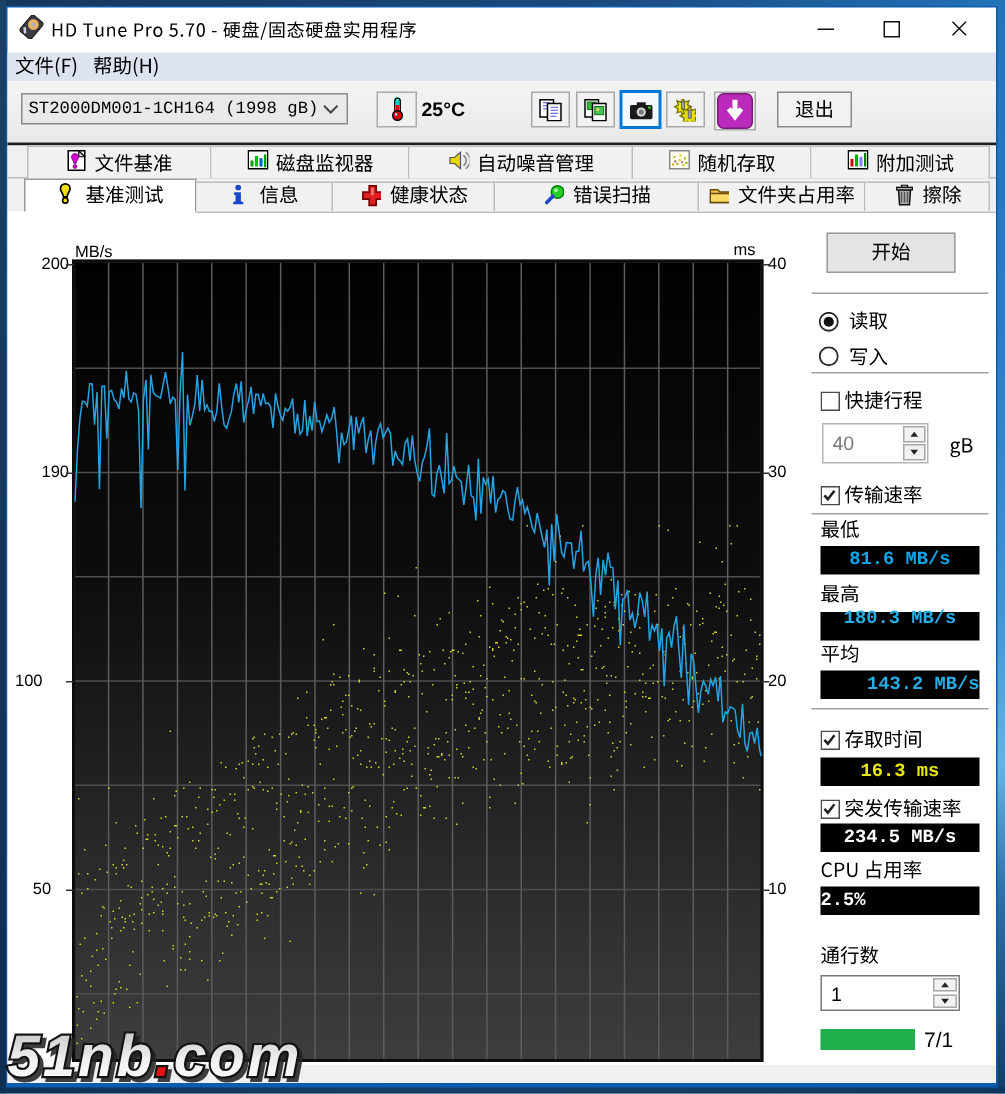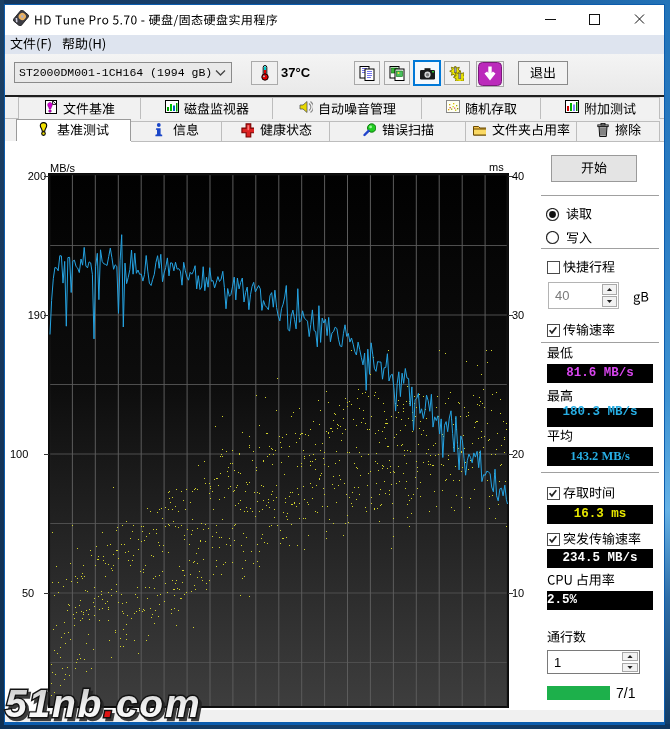--- a/index.html
+++ b/index.html
@@ -30,33 +30,33 @@
 <div class="abs" style="left:5px;top:35px;width:659px;height:19px;background:#dee4ef"></div>
 <svg class="abs" style="left:9px;top:33.4px" width="44" height="20">
     <path transform="translate(1,15.6)" d="M5.5 -10.7C5.9 -10.1 6.3 -9.2 6.5 -8.7L7.5 -9C7.4 -9.5 6.9 -10.4 6.5 -11ZM0.7 -8.6V-7.7H2.7C3.4 -5.7 4.5 -4 5.8 -2.6C4.4 -1.4 2.6 -0.5 0.5 0.1C0.7 0.3 1 0.8 1.1 1C3.2 0.3 5.1 -0.6 6.5 -1.9C8 -0.6 9.8 0.4 11.9 0.9C12.1 0.7 12.3 0.3 12.6 0.1C10.5 -0.5 8.7 -1.4 7.3 -2.6C8.6 -4 9.6 -5.6 10.3 -7.7H12.4V-8.6ZM6.6 -3.3C5.3 -4.5 4.4 -6 3.7 -7.7H9.2C8.6 -5.9 7.7 -4.5 6.6 -3.3ZM17.1 -4.4V-3.5H20.9V1H21.8V-3.5H25.4V-4.4H21.8V-7.3H24.8V-8.3H21.8V-10.8H20.9V-8.3H19.1C19.3 -8.8 19.4 -9.5 19.6 -10.1L18.6 -10.3C18.3 -8.6 17.8 -6.9 17 -5.8C17.3 -5.7 17.7 -5.5 17.8 -5.3C18.2 -5.9 18.5 -6.6 18.8 -7.3H20.9V-4.4ZM16.5 -10.9C15.8 -8.9 14.6 -7 13.4 -5.7C13.6 -5.5 13.9 -5 14 -4.7C14.4 -5.2 14.8 -5.7 15.2 -6.2V1H16.1V-7.8C16.6 -8.7 17 -9.6 17.4 -10.6ZM29.1 2.5 29.8 2.2C28.7 0.4 28.2 -1.8 28.2 -4C28.2 -6.2 28.7 -8.4 29.8 -10.3L29.1 -10.6C27.9 -8.7 27.2 -6.6 27.2 -4C27.2 -1.5 27.9 0.6 29.1 2.5ZM31.7 0H32.9V-4.3H36.5V-5.3H32.9V-8.5H37.2V-9.5H31.7ZM38.9 2.5C40.1 0.6 40.8 -1.5 40.8 -4C40.8 -6.6 40.1 -8.7 38.9 -10.6L38.1 -10.3C39.2 -8.4 39.8 -6.2 39.8 -4C39.8 -1.8 39.2 0.4 38.1 2.2Z" fill="#000"></path>
   </svg>
 <svg class="abs" style="left:61px;top:33.4px" width="47" height="20">
     <path transform="translate(1,15.6)" d="M3.6 -10.9V-9.9H0.9V-9.1H3.6V-8.2H1.1V-7.4H3.6V-7.1C3.6 -6.9 3.5 -6.6 3.5 -6.4H0.7V-5.6H3.1C2.7 -5 2 -4.4 0.9 -4C1.1 -3.9 1.4 -3.5 1.6 -3.3C3 -3.9 3.8 -4.8 4.2 -5.6H7V-6.4H4.5C4.5 -6.6 4.5 -6.9 4.5 -7.1V-7.4H6.7V-8.2H4.5V-9.1H6.9V-9.9H4.5V-10.9ZM7.6 -10.4V-3.9H8.5V-9.5H10.8C10.4 -9 10 -8.3 9.5 -7.7C10.7 -7.1 11.1 -6.5 11.1 -6.1C11.1 -5.8 11 -5.6 10.8 -5.5C10.6 -5.4 10.4 -5.4 10.2 -5.4C9.9 -5.4 9.4 -5.4 8.8 -5.4C9 -5.2 9.1 -4.9 9.2 -4.6C9.7 -4.6 10.2 -4.6 10.7 -4.6C10.9 -4.6 11.2 -4.7 11.4 -4.8C11.9 -5.1 12.1 -5.4 12.1 -6C12.1 -6.6 11.7 -7.2 10.6 -7.9C11.1 -8.5 11.7 -9.3 12.2 -10L11.5 -10.4L11.3 -10.4ZM1.9 -3.4V0.3H2.9V-2.5H6V1H7V-2.5H10.3V-0.8C10.3 -0.6 10.2 -0.5 10 -0.5C9.8 -0.5 9 -0.5 8.2 -0.5C8.3 -0.3 8.5 0.1 8.5 0.3C9.6 0.3 10.3 0.3 10.7 0.2C11.1 0 11.3 -0.2 11.3 -0.7V-3.4H7V-4.4H6V-3.4ZM21.2 -10.9C21.2 -9.9 21.2 -8.9 21.2 -8H19.1V-7H21.2C21 -3.9 20.3 -1.2 17.8 0.3C18.1 0.5 18.4 0.8 18.5 1.1C21.2 -0.7 21.9 -3.6 22.1 -7H24.1C24 -2.3 23.9 -0.5 23.5 -0.1C23.4 0 23.3 0.1 23 0.1C22.8 0.1 22.1 0 21.4 0C21.5 0.2 21.6 0.7 21.7 0.9C22.3 1 23 1 23.5 0.9C23.9 0.9 24.1 0.8 24.4 0.4C24.8 -0.1 24.9 -2 25.1 -7.5C25.1 -7.6 25.1 -8 25.1 -8H22.1C22.2 -8.9 22.2 -9.9 22.2 -10.9ZM13.4 -1.2 13.6 -0.2C15.2 -0.6 17.4 -1.1 19.4 -1.6L19.3 -2.5L18.6 -2.3V-10.3H14.4V-1.4ZM15.3 -1.6V-3.8H17.7V-2.1ZM15.3 -6.6H17.7V-4.7H15.3ZM15.3 -7.5V-9.4H17.7V-7.5ZM29.1 2.5 29.8 2.2C28.7 0.4 28.2 -1.8 28.2 -4C28.2 -6.2 28.7 -8.4 29.8 -10.3L29.1 -10.6C27.9 -8.7 27.2 -6.6 27.2 -4C27.2 -1.5 27.9 0.6 29.1 2.5ZM31.7 0H32.9V-4.5H37.3V0H38.6V-9.5H37.3V-5.5H32.9V-9.5H31.7ZM41.1 2.5C42.3 0.6 43.1 -1.5 43.1 -4C43.1 -6.6 42.3 -8.7 41.1 -10.6L40.4 -10.3C41.5 -8.4 42.1 -6.2 42.1 -4C42.1 -1.8 41.5 0.4 40.4 2.2Z" fill="#000"></path>
   </svg>
 <div class="abs" style="left:5px;top:54px;width:659px;height:41px;background:linear-gradient(180deg,#f4f4f4,#e9e9e9)"></div>
 <div class="abs" style="left:5px;top:95px;width:659px;height:2px;background:#1e1e1e"></div>
 <div class="abs" style="left:14px;top:62px;width:218px;height:21px;background:#e9e9e9;border:1px solid #8a8a8a"></div>
-<div class="abs" style="left:19px;top:66px;font-family:'Liberation Mono',monospace;font-size:11.5px;line-height:13px;color:#000">ST2000DM001-1CH164 (1994 gB)</div>
+<div class="abs" style="left:19px;top:66px;font-family:'Liberation Mono',monospace;font-size:11.5px;line-height:13px;color:#000">ST2000DM001-1CH164 (1998 gB)</div>
 <svg class="abs" style="left:215px;top:69px" width="12" height="8">
     <path d="M1 1.5l4.5 4.5L10 1.5" stroke="#444" stroke-width="1.3" fill="none"></path>
   </svg>
 <div class="abs" style="left:251px;top:61px;width:27px;height:24px;border:1px solid #aaa;background:#f0f0f0"></div>
 <svg class="abs" style="left:257px;top:64px" width="16" height="17">
     <rect x="6.2" y="1.5" width="3.6" height="10" rx="1.8" fill="#fff" stroke="#000" stroke-width="1"></rect>
     <rect x="7" y="2.5" width="2" height="4" fill="#00d0d0"></rect>
     <rect x="7" y="6" width="2" height="6" fill="#e00000"></rect>
     <circle cx="8" cy="13" r="3.2" fill="#e00000" stroke="#000" stroke-width="1"></circle>
     <circle cx="7" cy="12.3" r="0.9" fill="#90e0f0"></circle>
   </svg>
-<div class="abs" style="left:281px;top:66px;font-size:13px;font-weight:bold;line-height:13px">37°C</div>
+<div class="abs" style="left:281px;top:66px;font-size:13px;font-weight:bold;line-height:13px">25°C</div>
 <div class="abs" style="left:354px;top:61px;width:26px;height:24px;border:1px solid #a8a8a8;background:#f1f1f1"></div>
 <div class="abs" style="left:384px;top:61px;width:26px;height:24px;border:1px solid #a8a8a8;background:#f1f1f1"></div>
 <div class="abs" style="left:444px;top:61px;width:26px;height:24px;border:1px solid #a8a8a8;background:#f1f1f1"></div>
 <div class="abs" style="left:413px;top:60px;width:28px;height:26px;border:2px solid #0078d7;background:#f5f9fd"></div>
 <div class="abs" style="left:476px;top:61px;width:28px;height:26px;border:1px solid #a8a8a8;background:#f1f1f1"></div>
 <svg class="abs" style="left:359px;top:66px" width="17" height="15">
     <rect x="1" y="0.5" width="9" height="11.5" fill="#fff" stroke="#000"></rect>
     <path d="M3 2.5h5M3 4.5h5M3 6.5h5" stroke="#5050e8" stroke-width="0.8"></path>
     <rect x="6" y="3" width="9" height="11.5" fill="#fff" stroke="#000"></rect>
     <path d="M8 5.5h5M8 7.5h5M8 9.5h5M8 11.5h4" stroke="#5050e8" stroke-width="0.8"></path>
@@ -280,31 +280,31 @@
       <rect x="0.5" y="0.5" width="12" height="12" fill="#fff" stroke="#4a4a4a"></rect>
       <path d="M2.6 6.2l2.3 2.6 4.4-5.6" stroke="#222" stroke-width="1.7" fill="none"></path>
     </svg>
     <svg class="abs" style="left:562px;top:318.9px" width="55" height="20">
       <path transform="translate(1,15.6)" d="M3.5 -10.9C2.7 -8.9 1.5 -6.9 0.2 -5.7C0.4 -5.5 0.7 -5 0.8 -4.7C1.2 -5.2 1.7 -5.7 2.1 -6.3V1H3V-7.8C3.5 -8.7 4 -9.6 4.4 -10.6ZM6.1 -1.6C7.3 -0.9 8.8 0.3 9.5 1L10.2 0.3C9.9 0 9.4 -0.5 8.8 -0.9C9.8 -2 10.9 -3.2 11.7 -4.1L11 -4.5L10.8 -4.5H6.7L7.1 -6H12.4V-7H7.4L7.8 -8.5H11.8V-9.4H8.1L8.4 -10.7L7.4 -10.9L7.1 -9.4H4.5V-8.5H6.8L6.4 -7H3.8V-6H6.1C5.9 -5.1 5.6 -4.3 5.3 -3.6H10C9.4 -2.9 8.7 -2.1 8 -1.4C7.6 -1.7 7.2 -2 6.8 -2.2ZM22.5 -5.8V-1.1H23.3V-5.8ZM24.2 -6.3V-0.1C24.2 0.1 24.1 0.1 24 0.1C23.8 0.1 23.3 0.1 22.7 0.1C22.8 0.4 22.9 0.7 23 0.9C23.7 0.9 24.3 0.9 24.6 0.8C24.9 0.6 25 0.4 25 -0.1V-6.3ZM13.9 -4.3C14 -4.4 14.4 -4.5 14.8 -4.5H15.8V-2.7C15 -2.5 14.2 -2.3 13.5 -2.2L13.8 -1.2L15.8 -1.8V1H16.7V-2L17.8 -2.3L17.7 -3.1L16.7 -2.9V-4.5H17.7V-5.4H16.7V-7.3H15.8V-5.4H14.7C15.1 -6.3 15.4 -7.4 15.6 -8.5H17.8V-9.4H15.8C15.9 -9.8 16 -10.3 16.1 -10.8L15.2 -10.9C15.1 -10.4 15 -9.9 14.9 -9.4H13.6V-8.5H14.8C14.5 -7.4 14.3 -6.5 14.2 -6.2C14 -5.6 13.8 -5.2 13.6 -5.1C13.7 -4.9 13.9 -4.5 13.9 -4.3ZM21.6 -11C20.7 -9.6 19.1 -8.3 17.5 -7.6C17.8 -7.4 18 -7.1 18.2 -6.9C18.5 -7 18.9 -7.2 19.2 -7.5V-6.9H24V-7.6C24.3 -7.4 24.7 -7.2 25 -7C25.2 -7.2 25.4 -7.6 25.7 -7.7C24.3 -8.3 23.1 -9.1 22.1 -10.2L22.4 -10.6ZM19.6 -7.7C20.3 -8.3 21 -8.9 21.6 -9.5C22.2 -8.8 22.9 -8.2 23.7 -7.7ZM21 -5.3V-4.3H19.2V-5.3ZM18.4 -6.1V1H19.2V-1.7H21V0C21 0.1 21 0.2 20.9 0.2C20.7 0.2 20.4 0.2 20 0.2C20.1 0.4 20.2 0.7 20.2 1C20.8 1 21.2 1 21.5 0.8C21.7 0.7 21.8 0.4 21.8 0V-6.1ZM19.2 -3.5H21V-2.4H19.2ZM26.9 -9.9C27.6 -9.2 28.5 -8.2 28.9 -7.6L29.7 -8.2C29.2 -8.8 28.4 -9.8 27.6 -10.4ZM29.5 -6.3H26.6V-5.4H28.5V-1.3C27.9 -1.1 27.2 -0.5 26.5 0.1L27.2 0.9C27.8 0.1 28.5 -0.6 29 -0.6C29.3 -0.6 29.7 -0.2 30.3 0.1C31.2 0.7 32.3 0.8 33.8 0.8C35 0.8 37.3 0.7 38.2 0.7C38.2 0.4 38.4 -0.1 38.5 -0.3C37.2 -0.2 35.3 -0.1 33.8 -0.1C32.4 -0.1 31.3 -0.2 30.5 -0.7C30 -0.9 29.7 -1.1 29.5 -1.3ZM31.6 -6.9H33.6V-5.2H31.6ZM34.6 -6.9H36.8V-5.2H34.6ZM33.6 -10.9V-9.6H30.1V-8.7H33.6V-7.6H30.7V-4.4H33.2C32.4 -3.3 31.2 -2.3 30 -1.8C30.2 -1.6 30.5 -1.2 30.6 -1C31.7 -1.6 32.8 -2.6 33.6 -3.7V-0.6H34.6V-3.7C35.7 -2.9 36.8 -1.9 37.4 -1.2L38.1 -1.9C37.4 -2.6 36 -3.6 34.9 -4.4H37.7V-7.6H34.6V-8.7H38.3V-9.6H34.6V-10.9ZM49.8 -8.4C49.3 -7.8 48.5 -7.1 47.9 -6.7L48.6 -6.2C49.2 -6.6 50 -7.3 50.6 -7.9ZM39.7 -4.4 40.2 -3.6C41.1 -4 42.1 -4.6 43.1 -5.1L43 -5.9C41.8 -5.3 40.5 -4.7 39.7 -4.4ZM40.1 -7.8C40.8 -7.3 41.7 -6.7 42.1 -6.3L42.8 -6.9C42.3 -7.3 41.5 -7.9 40.8 -8.3ZM47.8 -5.3C48.7 -4.8 49.8 -4 50.4 -3.5L51.1 -4C50.5 -4.6 49.4 -5.3 48.5 -5.8ZM39.7 -2.6V-1.7H45V1H46V-1.7H51.4V-2.6H46V-3.7H45V-2.6ZM44.7 -10.8C44.9 -10.5 45.1 -10.1 45.3 -9.8H39.9V-8.9H44.7C44.3 -8.2 43.9 -7.7 43.7 -7.5C43.5 -7.3 43.3 -7.1 43.1 -7.1C43.2 -6.9 43.3 -6.5 43.4 -6.3C43.6 -6.4 43.9 -6.4 45.4 -6.5C44.7 -5.9 44.2 -5.4 43.9 -5.2C43.5 -4.8 43.1 -4.6 42.9 -4.5C43 -4.3 43.1 -3.9 43.1 -3.7C43.4 -3.8 43.9 -3.9 47.3 -4.2C47.4 -4 47.6 -3.7 47.6 -3.5L48.4 -3.9C48.1 -4.5 47.5 -5.4 46.9 -6.1L46.2 -5.8C46.4 -5.5 46.6 -5.2 46.8 -4.9L44.5 -4.7C45.6 -5.6 46.8 -6.8 47.8 -8L47 -8.4C46.8 -8.1 46.4 -7.7 46.1 -7.4L44.5 -7.3C44.9 -7.7 45.3 -8.3 45.7 -8.9H51.2V-9.8H46.4C46.2 -10.1 45.9 -10.6 45.6 -11Z" fill="#000"></path>
     </svg>
     <svg class="abs" style="left:546px;top:341.9px" width="29" height="20">
       <path transform="translate(1,15.6)" d="M3.2 -8.3H9.8V-7.3H3.2ZM3.2 -9.8H9.8V-8.9H3.2ZM2.3 -10.5V-6.6H10.8V-10.5ZM5.1 -5.1V-4.2H2.8V-5.1ZM0.6 -0.6 0.7 0.3 5.1 -0.2V1H6.1V-0.3L6.8 -0.4V-1.2L6.1 -1.1V-5.1H12.3V-5.9H0.6V-5.1H1.9V-0.7ZM6.6 -4.3V-3.5H7.4L7.1 -3.4C7.5 -2.5 8 -1.6 8.7 -0.9C8 -0.4 7.2 0 6.4 0.3C6.6 0.5 6.8 0.8 6.9 1C7.7 0.7 8.6 0.2 9.4 -0.3C10.1 0.3 11 0.7 11.9 1C12.1 0.8 12.3 0.4 12.5 0.2C11.6 0 10.7 -0.4 10 -0.9C10.9 -1.8 11.6 -2.8 12 -4.1L11.4 -4.3L11.2 -4.3ZM8 -3.5H10.8C10.5 -2.7 10 -2 9.4 -1.5C8.8 -2 8.3 -2.7 8 -3.5ZM5.1 -3.5V-2.6H2.8V-3.5ZM5.1 -1.8V-1L2.8 -0.8V-1.8ZM20.5 -1.7C21 -0.9 21.5 0.2 21.7 0.8L22.4 0.6C22.2 -0.1 21.7 -1.1 21.2 -1.9ZM16.4 -10.9C15.7 -8.8 14.5 -6.8 13.3 -5.5C13.5 -5.3 13.7 -4.8 13.8 -4.6C14.3 -5.1 14.8 -5.6 15.2 -6.3V1H16.1V-7.8C16.6 -8.7 17 -9.7 17.4 -10.6ZM17.7 1.1C17.9 0.9 18.3 0.8 20.7 0.1C20.6 -0.1 20.6 -0.5 20.6 -0.7L18.8 -0.2V-5H21.8C22.2 -1.5 22.9 0.9 24.4 0.9C24.9 0.9 25.3 0.4 25.6 -1.6C25.4 -1.7 25 -1.9 24.9 -2.1C24.8 -0.9 24.6 -0.2 24.3 -0.2C23.6 -0.3 23.1 -2.2 22.7 -5H25.4V-5.9H22.6C22.5 -7 22.5 -8.2 22.4 -9.5C23.3 -9.6 24.1 -9.9 24.8 -10.1L24 -10.9C22.6 -10.3 20.1 -9.8 17.9 -9.5L17.9 -9.5L17.9 -0.5C17.9 0 17.6 0.2 17.4 0.3C17.5 0.5 17.7 0.9 17.7 1.1ZM21.7 -5.9H18.8V-8.8C19.7 -8.9 20.6 -9.1 21.5 -9.3C21.5 -8.1 21.6 -7 21.7 -5.9Z" fill="#000"></path>
     </svg>
     <div class="abs" style="left:547px;top:364px;width:106px;height:19px;background:#000"></div>
-    <div class="abs" style="left:547px;top:364px;width:106px;height:19px;font-family:'Liberation Mono',monospace;font-weight:bold;font-size:12.5px;line-height:19px;text-align:center;color:#d946ef">81.6 MB/s</div>
+    <div class="abs" style="left:547px;top:364px;width:106px;height:19px;font-family:'Liberation Mono',monospace;font-weight:bold;font-size:12.5px;line-height:19px;text-align:center;color:#0ea5e9">81.6 MB/s</div>
     <svg class="abs" style="left:546px;top:384.9px" width="29" height="20">
       <path transform="translate(1,15.6)" d="M3.2 -8.3H9.8V-7.3H3.2ZM3.2 -9.8H9.8V-8.9H3.2ZM2.3 -10.5V-6.6H10.8V-10.5ZM5.1 -5.1V-4.2H2.8V-5.1ZM0.6 -0.6 0.7 0.3 5.1 -0.2V1H6.1V-0.3L6.8 -0.4V-1.2L6.1 -1.1V-5.1H12.3V-5.9H0.6V-5.1H1.9V-0.7ZM6.6 -4.3V-3.5H7.4L7.1 -3.4C7.5 -2.5 8 -1.6 8.7 -0.9C8 -0.4 7.2 0 6.4 0.3C6.6 0.5 6.8 0.8 6.9 1C7.7 0.7 8.6 0.2 9.4 -0.3C10.1 0.3 11 0.7 11.9 1C12.1 0.8 12.3 0.4 12.5 0.2C11.6 0 10.7 -0.4 10 -0.9C10.9 -1.8 11.6 -2.8 12 -4.1L11.4 -4.3L11.2 -4.3ZM8 -3.5H10.8C10.5 -2.7 10 -2 9.4 -1.5C8.8 -2 8.3 -2.7 8 -3.5ZM5.1 -3.5V-2.6H2.8V-3.5ZM5.1 -1.8V-1L2.8 -0.8V-1.8ZM16.7 -7.3H22.3V-6.1H16.7ZM15.7 -8V-5.4H23.4V-8ZM18.7 -10.7 19.1 -9.6H13.8V-8.7H25.2V-9.6H20.2C20 -10 19.9 -10.5 19.7 -11ZM14.2 -4.6V1H15.2V-3.8H23.8V0C23.8 0.2 23.7 0.2 23.6 0.2C23.4 0.2 22.8 0.2 22.2 0.2C22.4 0.4 22.5 0.7 22.6 0.9C23.4 0.9 23.9 0.9 24.3 0.8C24.6 0.7 24.8 0.5 24.8 0V-4.6ZM16.7 -3.1V0.3H17.6V-0.4H22.2V-3.1ZM17.6 -2.3H21.3V-1.1H17.6Z" fill="#000"></path>
     </svg>
     <div class="abs" style="left:547px;top:408px;width:106px;height:19px;background:#000"></div>
     <div class="abs" style="left:547px;top:403px;width:106px;height:19px;font-family:'Liberation Mono',monospace;font-weight:bold;font-size:12.5px;line-height:19px;text-align:center;color:#27aee4">180.3 MB/s</div>
     <svg class="abs" style="left:546px;top:425.4px" width="29" height="20">
       <path transform="translate(1,15.6)" d="M2.3 -8.2C2.8 -7.2 3.3 -6 3.5 -5.2L4.4 -5.5C4.2 -6.3 3.7 -7.5 3.1 -8.4ZM9.8 -8.5C9.5 -7.6 8.9 -6.2 8.4 -5.4L9.2 -5.1C9.8 -5.9 10.4 -7.2 10.8 -8.2ZM0.7 -4.5V-3.5H6V1H7V-3.5H12.3V-4.5H7V-9.1H11.6V-10H1.4V-9.1H6V-4.5ZM19.3 -6C20.1 -5.3 21.1 -4.4 21.6 -3.8L22.3 -4.5C21.7 -5 20.7 -5.9 19.9 -6.6ZM18.3 -1.5 18.7 -0.6C20 -1.4 21.8 -2.3 23.4 -3.3L23.2 -4.1C21.4 -3.1 19.5 -2.1 18.3 -1.5ZM20.4 -10.9C19.8 -9.2 18.8 -7.6 17.6 -6.5C17.8 -6.3 18.1 -5.9 18.3 -5.7C18.9 -6.3 19.5 -7.1 20 -7.9H24.2C24 -2.6 23.8 -0.5 23.4 -0.1C23.3 0.1 23.1 0.2 22.8 0.2C22.5 0.2 21.7 0.2 20.7 0.1C20.9 0.3 21 0.7 21 1C21.8 1 22.7 1.1 23.2 1C23.6 1 23.9 0.9 24.2 0.5C24.7 -0.2 24.9 -2.2 25.1 -8.3C25.1 -8.5 25.1 -8.8 25.1 -8.8H20.5C20.8 -9.4 21.1 -10 21.3 -10.6ZM13.5 -1.6 13.8 -0.6C15.1 -1.2 16.7 -2.1 18.2 -2.9L17.9 -3.7L16.1 -2.8V-6.9H17.7V-7.8H16.1V-10.8H15.2V-7.8H13.6V-6.9H15.2V-2.4C14.5 -2.1 13.9 -1.8 13.5 -1.6Z" fill="#000"></path>
     </svg>
     <div class="abs" style="left:547px;top:447px;width:106px;height:19px;background:#000"></div>
-    <div class="abs" style="left:547px;top:447px;width:106px;height:19px;font-family:Liberation Serif, serif;font-weight:bold;font-size:12.5px;line-height:19px;text-align:center;color:#27aee4">143.2 MB/s</div>
+    <div class="abs" style="left:547px;top:447px;width:106px;height:19px;font-family:Liberation Mono, monospace;font-weight:bold;font-size:12.5px;line-height:19px;text-align:right;color:#27aee4">143.2 MB/s</div>
     <svg class="abs" style="left:547px;top:487px" width="13" height="13">
       <rect x="0.5" y="0.5" width="12" height="12" fill="#fff" stroke="#4a4a4a"></rect>
       <path d="M2.6 6.2l2.3 2.6 4.4-5.6" stroke="#222" stroke-width="1.7" fill="none"></path>
     </svg>
     <svg class="abs" style="left:562px;top:481.9px" width="55" height="20">
       <path transform="translate(1,15.6)" d="M8 -4.5V-3.5H4.4V-2.5H8V-0.1C8 0.1 7.9 0.1 7.7 0.1C7.5 0.1 6.7 0.1 5.8 0.1C6 0.4 6.1 0.8 6.1 1C7.2 1 8 1 8.4 0.9C8.8 0.7 9 0.5 9 -0.1V-2.5H12.4V-3.5H9V-4.2C9.9 -4.8 10.9 -5.6 11.6 -6.4L11 -6.9L10.8 -6.8H5.5V-5.9H9.9C9.3 -5.4 8.6 -4.9 8 -4.5ZM5 -10.9C4.8 -10.4 4.7 -9.8 4.4 -9.2H0.8V-8.3H4C3.2 -6.5 2 -4.8 0.4 -3.7C0.6 -3.5 0.8 -3.1 0.9 -2.8C1.5 -3.2 2 -3.7 2.4 -4.2V1H3.4V-5.3C4.1 -6.3 4.7 -7.2 5.1 -8.3H12.2V-9.2H5.5C5.7 -9.7 5.9 -10.2 6 -10.7ZM24 -8.5C23.7 -6.6 23.2 -4.9 22.5 -3.5C21.8 -5 21.4 -6.7 21.1 -8.5ZM19.6 -9.5V-8.5H20.2C20.6 -6.2 21.1 -4.2 21.9 -2.5C21.2 -1.3 20.2 -0.3 19.2 0.3C19.4 0.5 19.7 0.8 19.9 1C20.8 0.4 21.7 -0.5 22.5 -1.6C23.1 -0.5 23.9 0.3 24.9 0.9C25.1 0.7 25.4 0.4 25.6 0.2C24.5 -0.4 23.7 -1.4 23 -2.5C24 -4.3 24.7 -6.5 25.1 -9.3L24.5 -9.5L24.3 -9.5ZM13.5 -1.7 13.7 -0.8 17.6 -1.4V1H18.6V-1.6L19.7 -1.8L19.7 -2.7L18.6 -2.5V-9.4H19.5V-10.3H13.6V-9.4H14.5V-1.8ZM15.4 -9.4H17.6V-7.6H15.4ZM15.4 -6.8H17.6V-4.9H15.4ZM15.4 -4H17.6V-2.3L15.4 -2ZM32.2 -5.9C32.9 -4.9 33.7 -3.5 34.2 -2.7L35 -3.2C34.6 -4 33.7 -5.3 33 -6.3ZM30.2 -5.2V-2.3H28V-5.2ZM30.2 -6.1H28V-8.9H30.2ZM27.1 -9.8V-0.3H28V-1.4H31.1V-9.8ZM35.9 -10.9V-8.3H31.7V-7.4H35.9V-0.4C35.9 -0.2 35.8 -0.1 35.6 -0.1C35.3 -0.1 34.3 -0.1 33.3 -0.1C33.4 0.2 33.6 0.6 33.7 0.9C35 0.9 35.8 0.9 36.3 0.7C36.7 0.6 36.9 0.3 36.9 -0.4V-7.4H38.5V-8.3H36.9V-10.9ZM40.2 -8V1H41.2V-8ZM40.4 -10.3C41 -9.7 41.7 -8.9 42 -8.4L42.8 -8.9C42.4 -9.4 41.7 -10.2 41.1 -10.8ZM43.9 -3.8H47V-2.1H43.9ZM43.9 -6.4H47V-4.7H43.9ZM43 -7.2V-1.3H48V-7.2ZM43.6 -10.2V-9.3H49.9V-0.1C49.9 0 49.8 0.1 49.6 0.1C49.5 0.1 48.9 0.1 48.4 0.1C48.5 0.3 48.7 0.7 48.7 1C49.5 1 50.1 1 50.4 0.8C50.8 0.7 50.9 0.4 50.9 -0.1V-10.2Z" fill="#000"></path>
     </svg>
     <div class="abs" style="left:547px;top:505px;width:106px;height:19px;background:#000"></div>
     <div class="abs" style="left:547px;top:505px;width:106px;height:19px;font-family:'Liberation Mono',monospace;font-weight:bold;font-size:12.5px;line-height:19px;text-align:center;color:#e8e800">16.3 ms</div>
     <svg class="abs" style="left:547px;top:533px" width="13" height="13">

